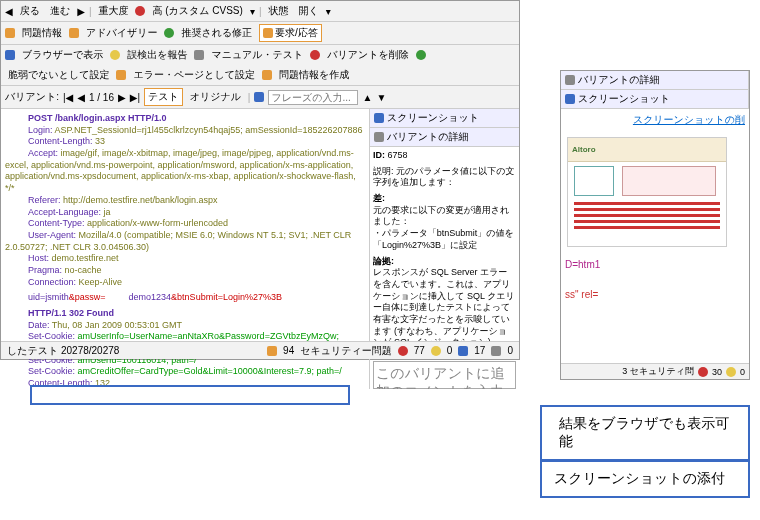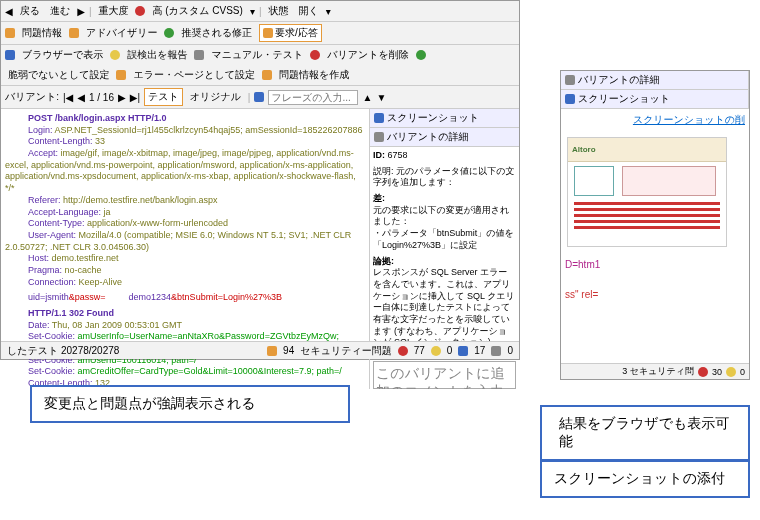--- a/index.html
+++ b/index.html
@@ -237,16 +237,15 @@
   <div class="side-status">
     <span>3 セキュリティ問</span>
     <span class="ico ico-red"></span>
       <span>30</span>
     <span class="ico ico-yellow"></span>
       <span>0</span>
   </div>
 </div>
 
 <div class="callout callout-1">
-  <div>変更点と問題点が強調表示される</div>
 </div>
 <div class="callout callout-2">結果をブラウザでも表示可能</div>
 <div class="callout callout-3">スクリーンショットの添付</div>
 
 </body></html>

